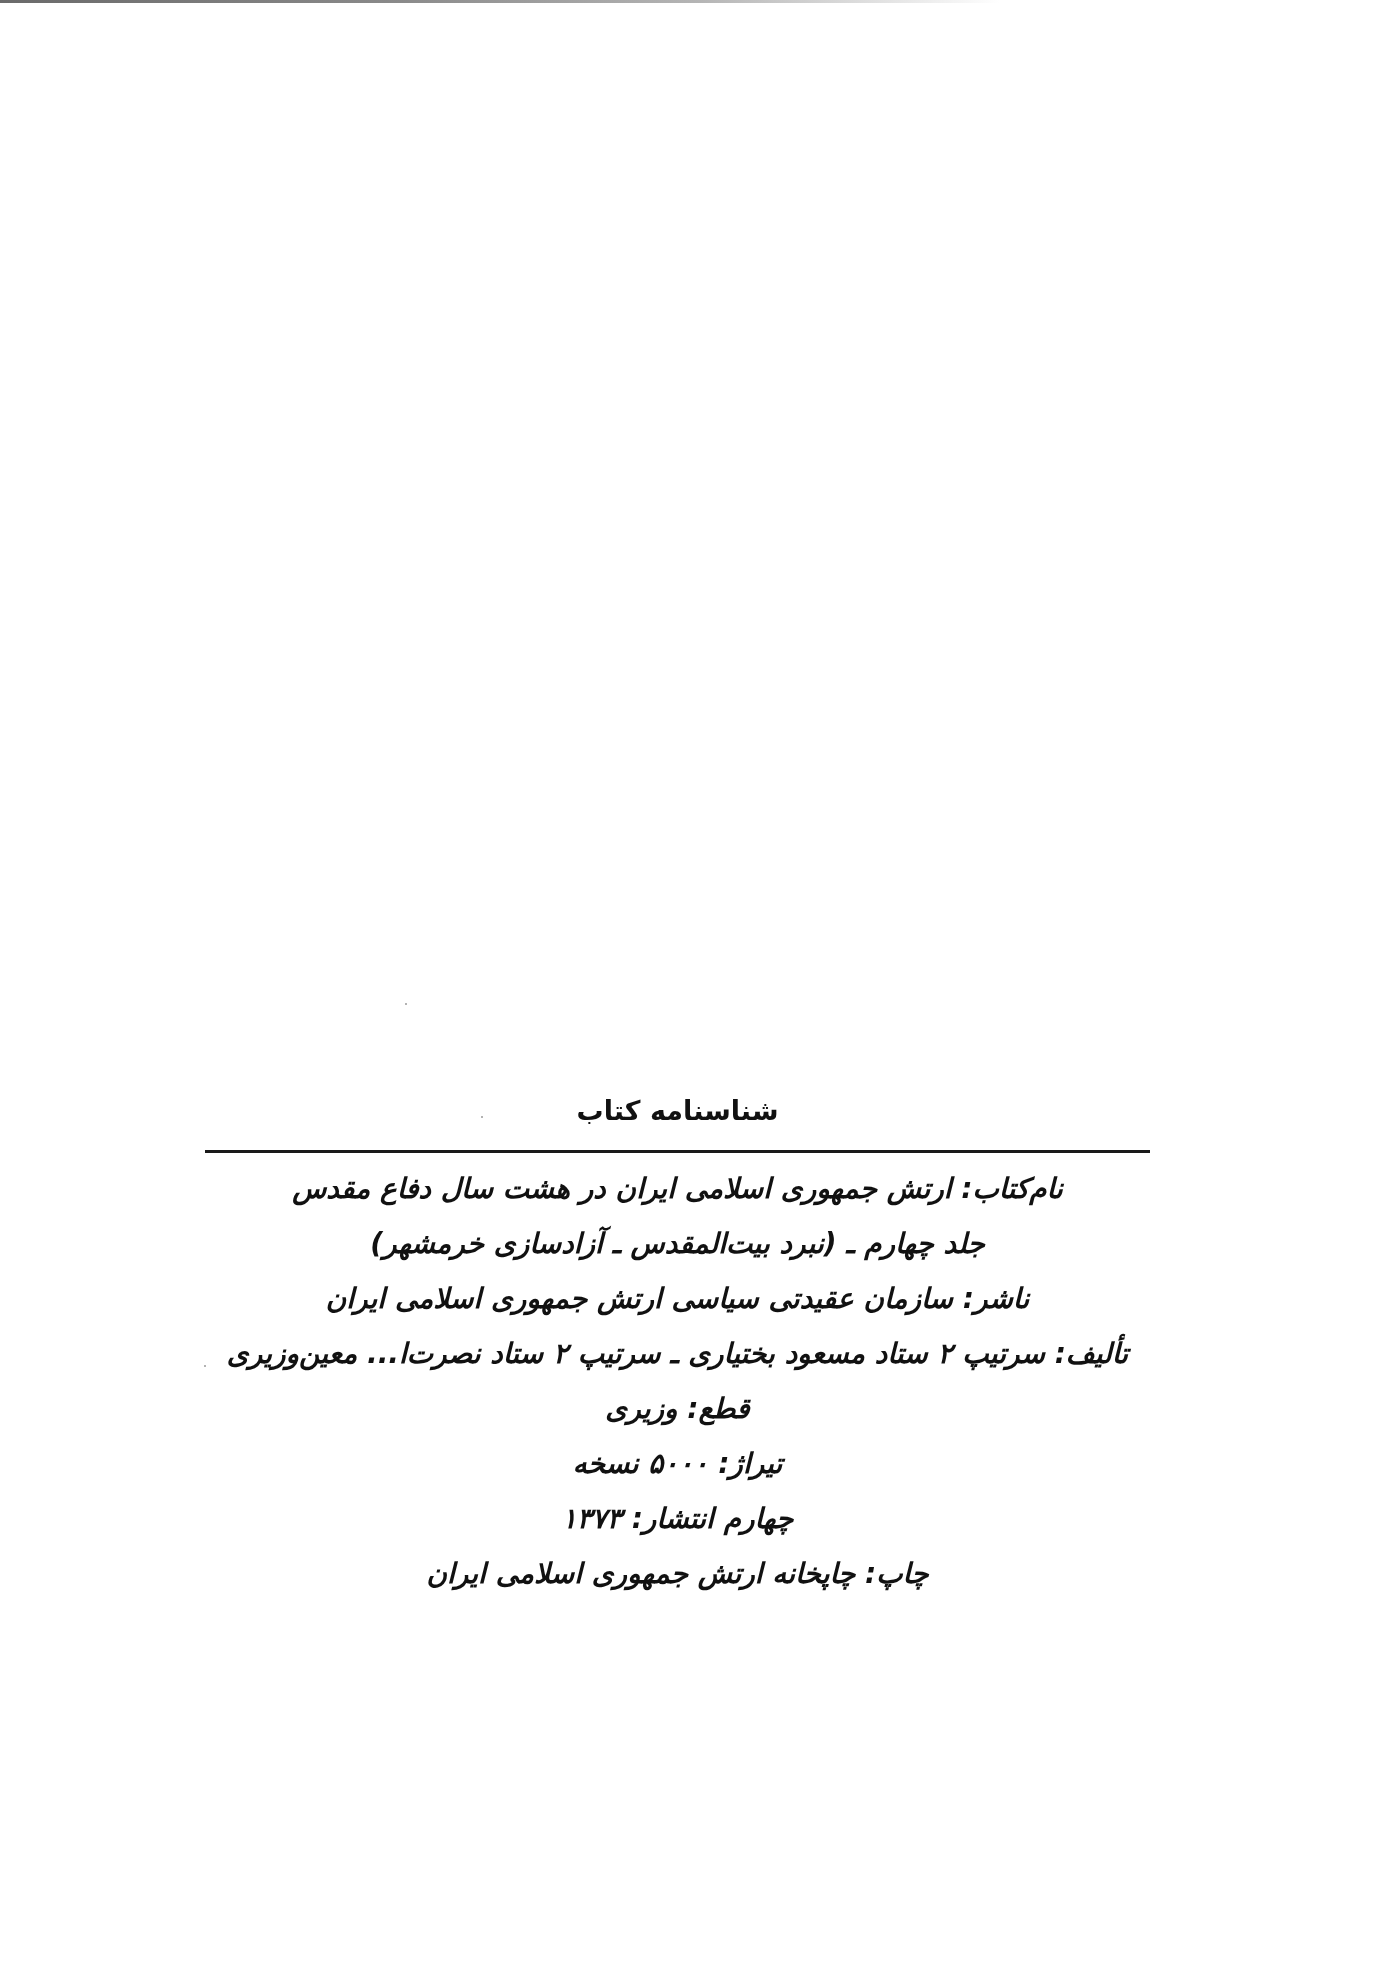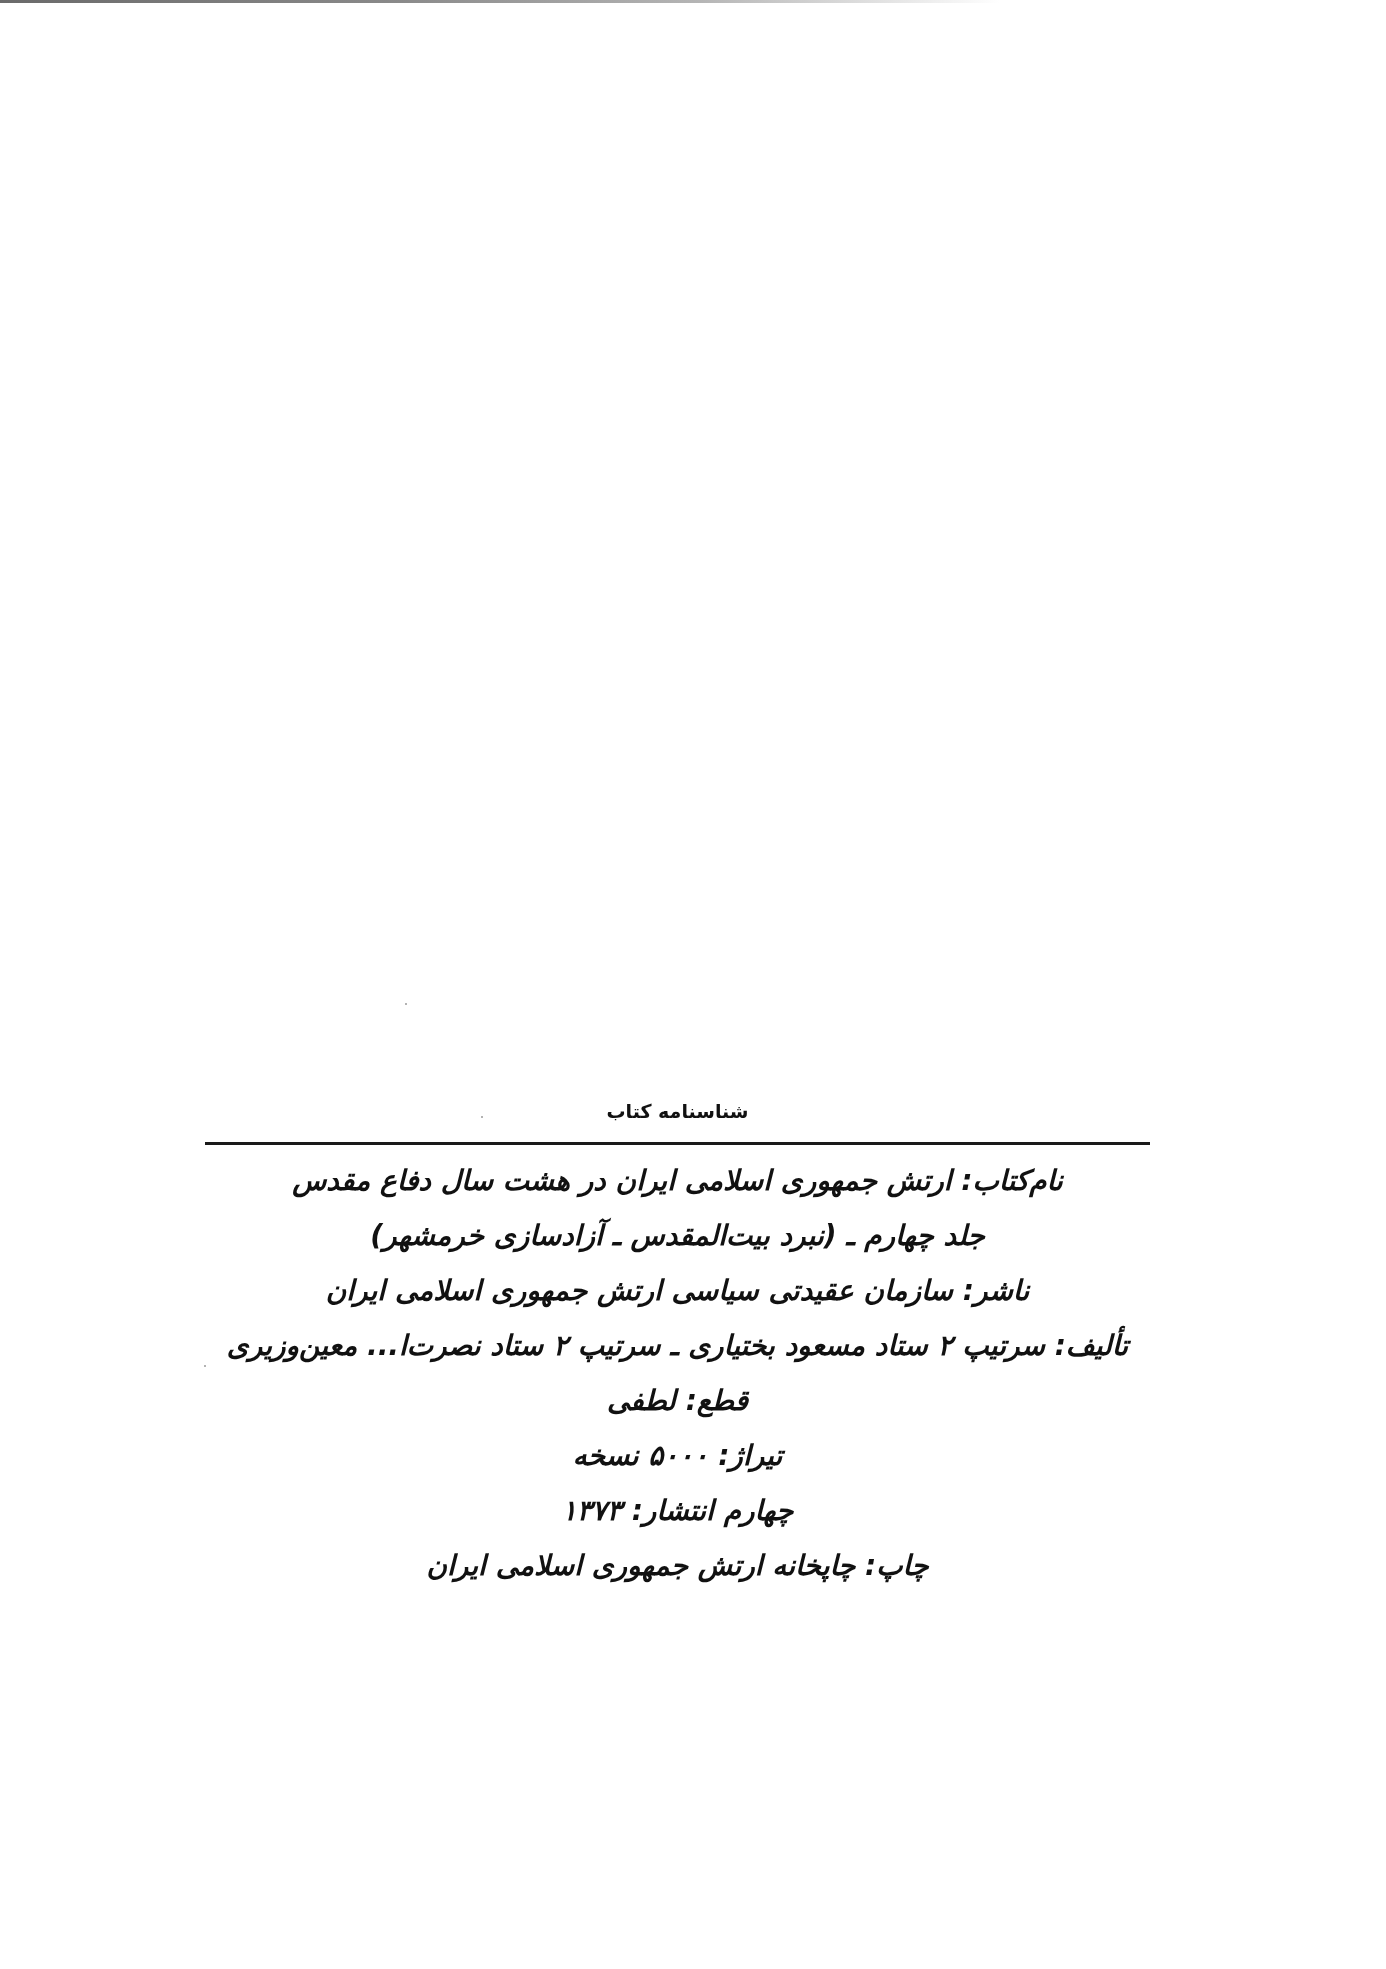--- a/index.html
+++ b/index.html
@@ -33,24 +33,24 @@
     .colophon {
       position: absolute;
       left: 205px;
       width: 945px;
       top: 1090px;
       direction: rtl;
       text-align: center;
       font-weight: bold;
     }
     .colophon-title {
-      font-size: 19px;
+      font-size: 27px;
       height: 42px;
       line-height: 42px;
-      margin-bottom: 10px;
+      margin-bottom: 18px;
     }
     .rule {
       height: 3px;
       background: #1a1a1a;
       margin: 0 0 8px 0;
     }
     .line {
       font-size: 28px;
       line-height: 55px;
       height: 55px;
@@ -84,21 +84,21 @@
   <div class="line">
     <span class="label">ناشر:</span>
     <span>سازمان عقیدتی سیاسی ارتش جمهوری اسلامی ایران</span>
   </div>
   <div class="line">
     <span class="label">تألیف:</span>
     <span>سرتیپ ۲ ستاد مسعود بختیاری ـ سرتیپ ۲ ستاد نصرت‌ا... معین‌وزیری</span>
   </div>
   <div class="line">
     <span class="label">قطع:</span>
-    <span>لطفی</span>
+    <span>وزیری</span>
   </div>
   <div class="line">
     <span class="label">تیراژ:</span>
     <span>۵۰۰۰ نسخه</span>
   </div>
   <div class="line">
     <span class="label">چهارم انتشار:</span>
     <span>۱۳۷۳</span>
   </div>
   <div class="line">

